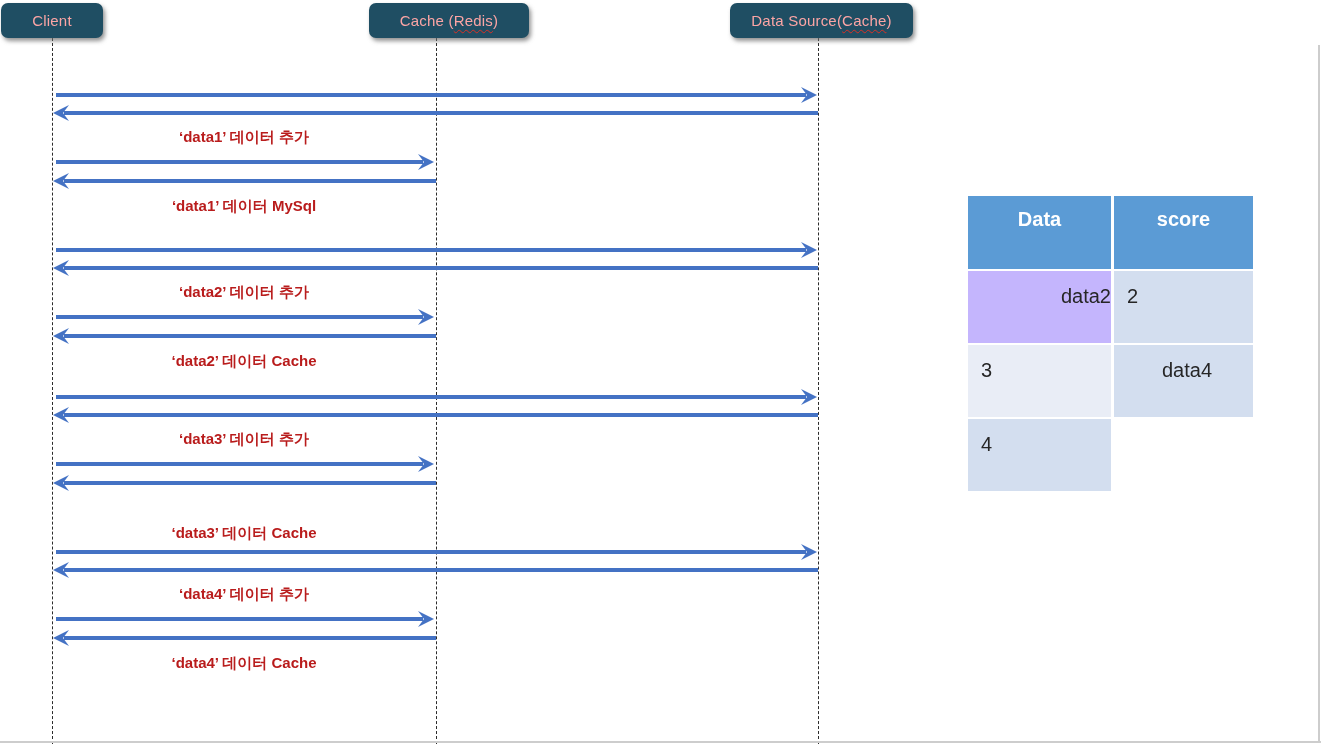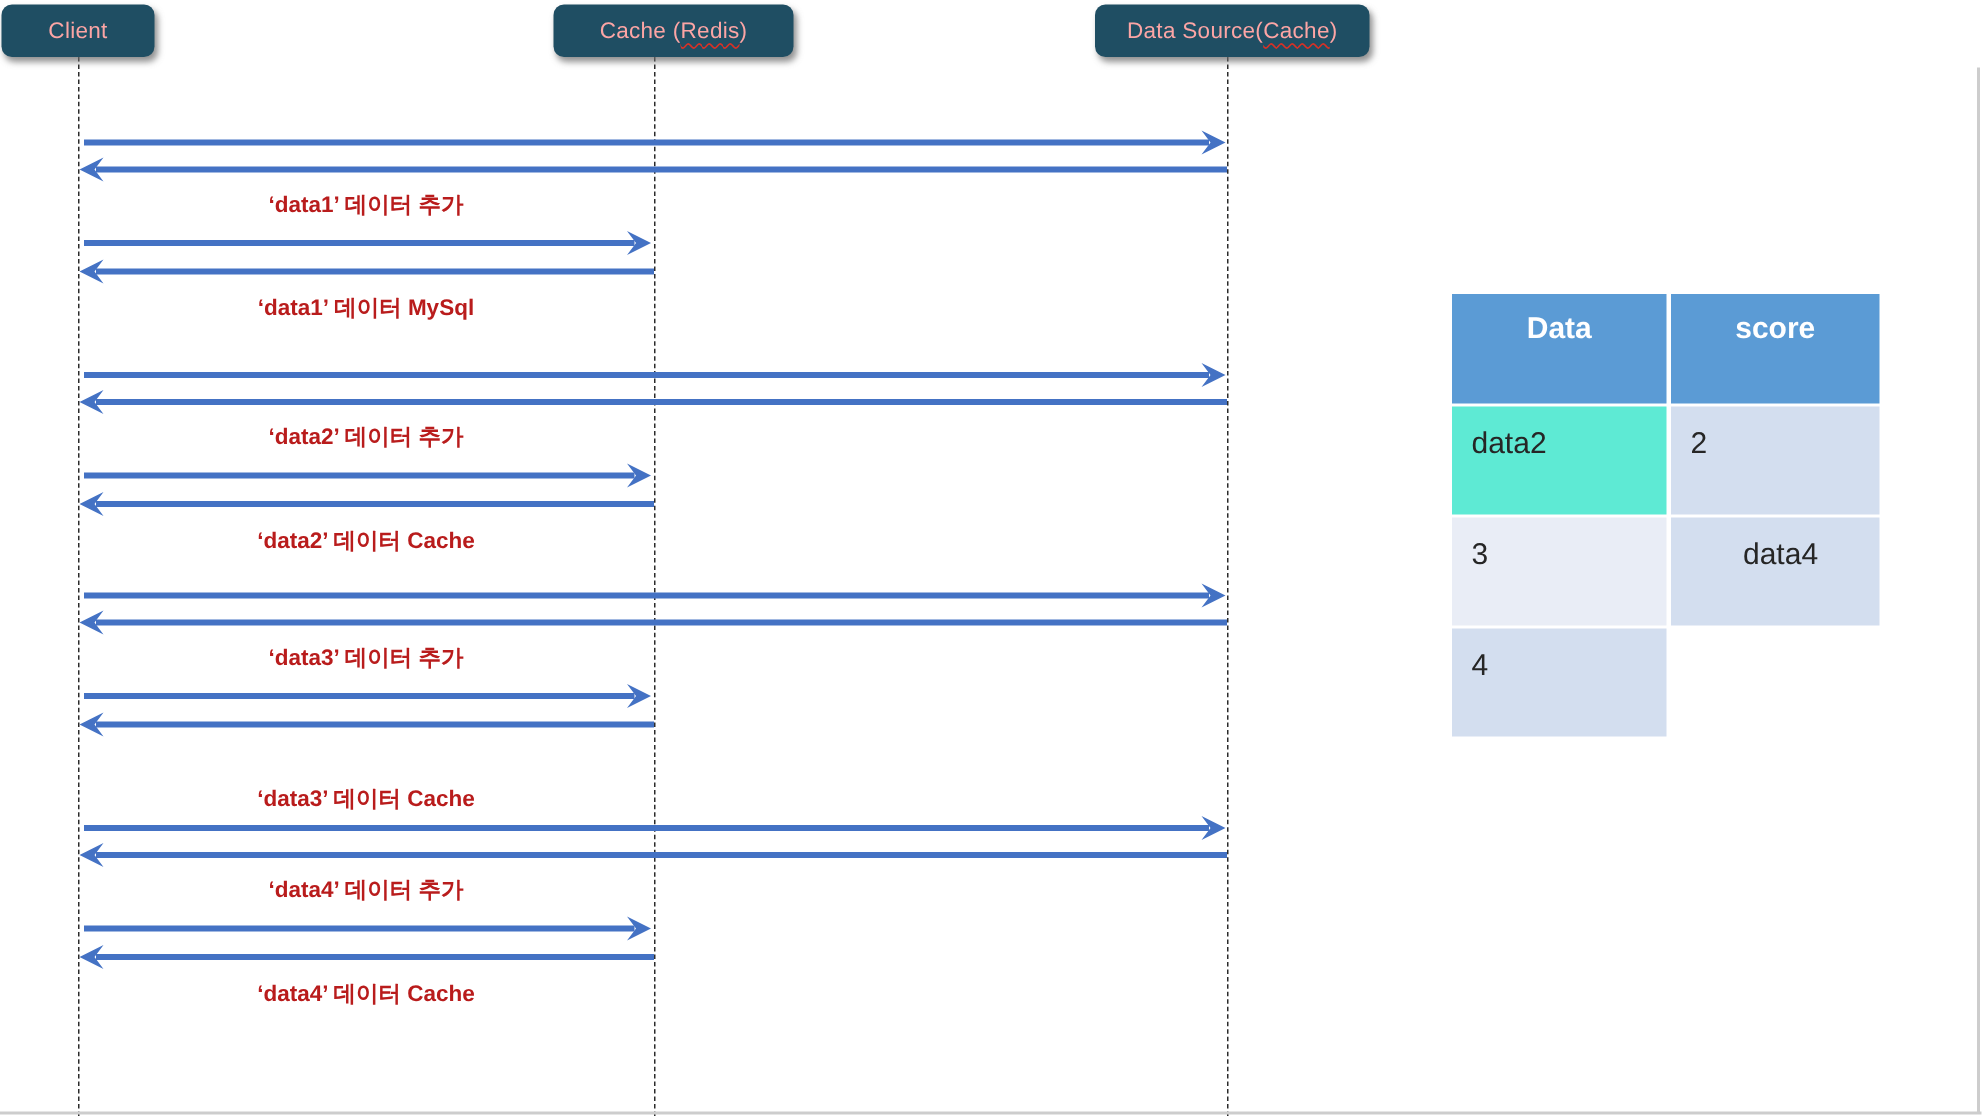--- a/index.html
+++ b/index.html
@@ -118,21 +118,21 @@
     <div class="msg-label" style="top: 352px;">‘data2’ 데이터 Cache</div>
     <div class="msg-label" style="top: 430px;">‘data3’ 데이터 추가</div>
     <div class="msg-label" style="top: 524px;">‘data3’ 데이터 Cache</div>
     <div class="msg-label" style="top: 585px;">‘data4’ 데이터 추가</div>
     <div class="msg-label" style="top: 654px;">‘data4’ 데이터 Cache</div>
   </div>
 
 <div class="result-table" id="result-table">
     <div class="th">Data</div>
     <div class="th">score</div>
-    <div class="td" style="background: #5eead4;">data2</div>
+    <div class="td" style="background: #c4b5fd; text-align: right;">data2</div>
     <div class="td" style="background: rgb(211, 222, 239);">2</div>
     <div class="td" style="background: rgb(233, 237, 246);">3</div>
     <div class="td" style="background: rgb(211, 222, 239); padding-left: 48px;">data4</div>
     <div class="td" style="background: rgb(211, 222, 239);">4</div>
   </div>
 
 <div class="edge-bottom"></div>
 <div class="edge-right"></div>
 
 </body></html>

